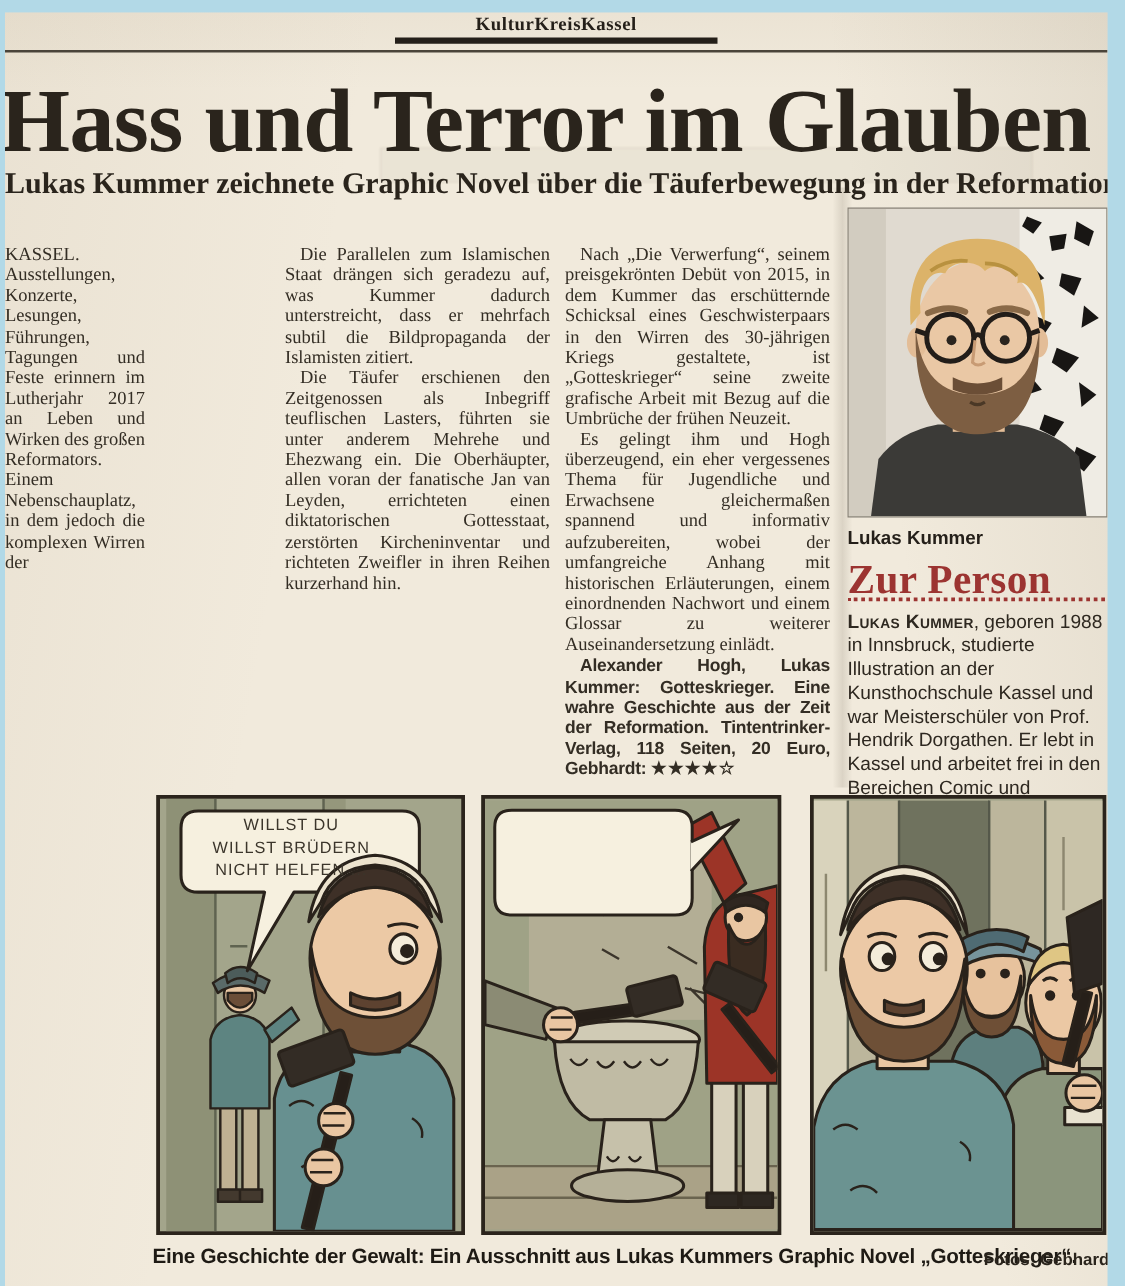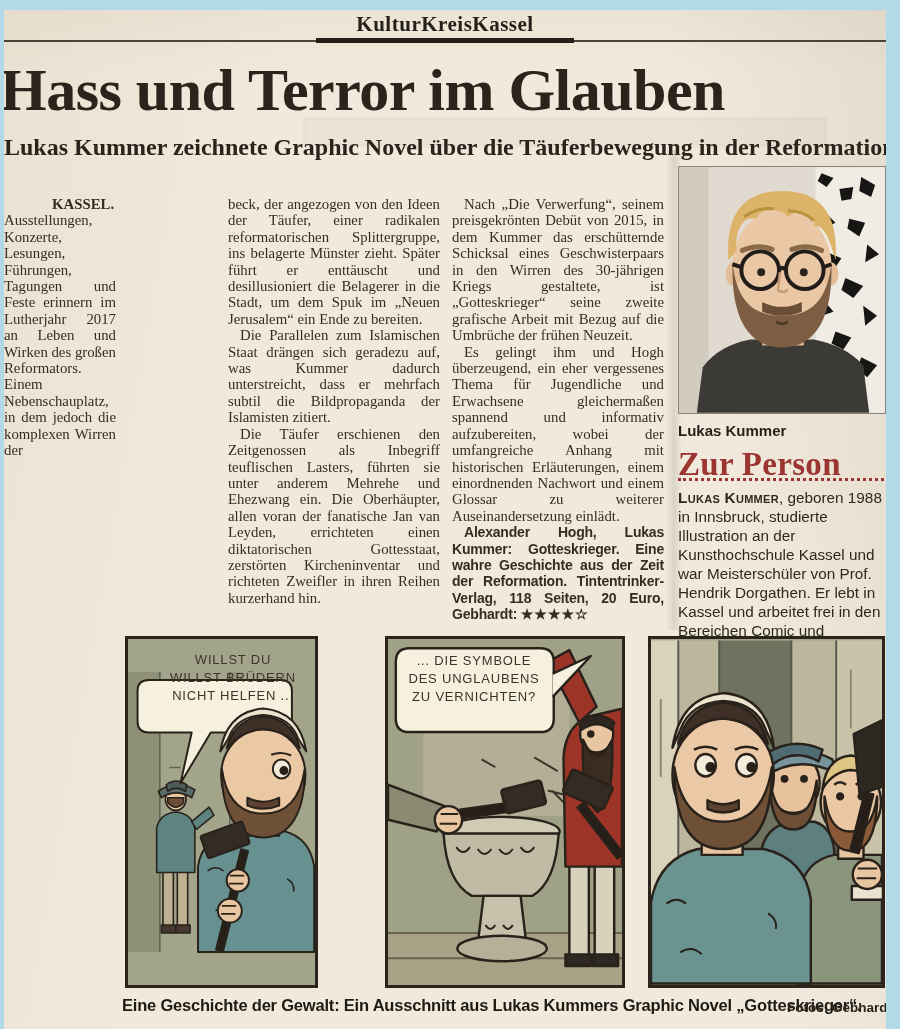--- a/index.html
+++ b/index.html
@@ -11,57 +11,57 @@
            linear-gradient(262deg, rgba(160,150,130,.16), rgba(0,0,0,0) 22%),
            linear-gradient(180deg, rgba(180,165,140,.10), rgba(0,0,0,0) 6%),
            #f1eadc;}
   .crease{position:absolute;left:662px;top:140px;width:16px;height:480px;
           background:linear-gradient(90deg,transparent,rgba(110,100,85,.17),transparent);}
   .ghost{position:absolute;left:300px;top:108px;width:520px;height:26px;border:1px solid rgba(120,110,95,.10);
          background:rgba(120,110,95,.05);filter:blur(1px);}
   
   .kickerline{position:absolute;left:0;top:30px;width:100%;height:2px;background:#4a443a;}
   .kicker{position:absolute;left:0;top:2px;width:100%;text-align:center;}
-  .kicker .txt{font-weight:bold;font-size:21px;letter-spacing:.5px;color:#241f19;}
+  .kicker .txt{font-weight:bold;font-size:15px;letter-spacing:.5px;color:#241f19;}
   .kicker .bar{width:258px;height:5px;background:#241f19;margin:1px auto 0;}
   
-  .headline{position:absolute;left:-4px;top:46px;width:890px;font-weight:bold;font-size:60px;
+  .headline{position:absolute;left:-4px;top:46px;width:890px;font-weight:bold;font-size:72px;
             letter-spacing:-.5px;color:#2a241c;white-space:nowrap;}
   .subhead{position:absolute;left:0;top:124px;width:882px;font-weight:bold;font-size:24px;color:#2a241c;white-space:nowrap;}
   .byline{position:absolute;left:0;top:160px;width:212px;font-weight:bold;font-size:15px;
           font-variant:small-caps;letter-spacing:1px;color:#241f19;
           border-bottom:2px dotted #3a342c;padding-bottom:4px;}
   
   .col{position:absolute;top:186px;width:212px;font-size:14.8px;line-height:16.4px;
        text-align:justify;overflow:hidden;color:#332d24;hyphens:auto;-webkit-hyphens:auto;}
   .col p{margin:0;}
   .col p.ind{text-indent:12px;}
   .col1{left:0;height:830px;}
   .col2{left:224px;height:436px;}
   .col3{left:448px;height:436px;}
   .cutout{float:right;width:94px;height:402px;margin-top:428px;margin-left:6px;}
-  .dateline{font-weight:bold;padding-left:48px;}
+  .dateline{font-weight:normal;}
   .book{font-family:"Liberation Sans",sans-serif;font-weight:bold;font-size:14px;line-height:16.4px;letter-spacing:-.2px;}
   .stars{letter-spacing:1px;}
   
   .photo{position:absolute;left:674px;top:156px;width:208px;height:248px;border:1px solid #8a8478;box-sizing:border-box;background:#e0dad0;}
   .photo svg{display:block;width:100%;height:100%;}
   .photocap{position:absolute;left:674px;top:412px;width:208px;font-family:"Liberation Sans",sans-serif;
             font-weight:bold;font-size:15px;color:#241f19;}
   .zp-head{position:absolute;left:674px;top:436px;width:208px;font-weight:bold;font-size:33px;color:#9c3431;letter-spacing:.3px;}
   .zp-dots{position:absolute;left:674px;top:468px;width:206px;border-bottom:3px dotted #9c3431;}
   .zp-body{position:absolute;left:674px;top:478px;width:208px;font-family:"Liberation Sans",sans-serif;
            font-size:15.3px;line-height:19px;color:#2e2820;}
   .zp-body p{margin:0;}
   .sc{font-variant:small-caps;font-weight:bold;letter-spacing:.3px;}
   
   .comic{position:absolute;left:118px;top:626px;width:766px;height:352px;}
   .panel{position:absolute;top:0;height:352px;border:3px solid #2b241c;box-sizing:border-box;background:#a3a58b;}
   .panel svg{display:block;width:100%;height:100%;}
-  .p1{left:3px;width:193px;}
+  .p1{left:3px;width:247px;}
   .p2{left:263px;width:240px;}
   .p3{left:526px;width:237px;}
   .bubbletext{position:absolute;font-family:"Liberation Sans",sans-serif;font-size:13px;line-height:18px;
               letter-spacing:.8px;color:#3b352b;text-align:center;}
   .bt1{left:10px;top:12px;width:190px;}
   .bt2{left:10px;top:13px;width:152px;}
   .caption{position:absolute;left:118px;top:986px;width:660px;font-family:"Liberation Sans",sans-serif;
            font-weight:bold;font-size:16.5px;letter-spacing:-.2px;color:#1e1a14;white-space:nowrap;}
   .credit{position:absolute;right:-6px;top:990px;font-family:"Liberation Sans",sans-serif;
           font-weight:bold;font-size:13.5px;color:#2a241c;}
@@ -83,21 +83,20 @@
     <div class="headline">Hass und Terror im Glauben</div>
     <div class="subhead">Lukas Kummer zeichnete Graphic Novel über die Täuferbewegung in der Reformation</div>
 
     <div class="col col1">
       <div class="cutout"></div>
       <p><span class="dateline">KASSEL.</span> <span>Ausstellungen, Konzerte, Lesungen, Führungen, Tagungen und Feste erinnern im Lutherjahr 2017 an Leben und Wirken des großen Reformators. Einem Nebenschauplatz, in dem jedoch die komplexen Wirren der Reformationsepoche wie in einem Brenngras fokussiert sind, dem Täuferreich in Münster 1534/35, widmet sich die neue Graphic Novel des Kasseler Comic-Künstlers Lukas Kummer und des Autors Alexander Hogh. In klassischer Comic-Arbeitsteilung verfasste Hogh die Story, die Kummer dann illustrierte.</span></p>
 
     </div>
 
     <div class="col col2">
-      <p>beck, der angezogen von den Ideen der Täufer, einer radikalen reformatorischen Splittergruppe, ins belagerte Münster zieht. Später führt er enttäuscht und desillusioniert die Belagerer in die Stadt, um dem Spuk im „Neuen Jerusalem“ ein Ende zu bereiten.</p>
       <p class="ind">Die Parallelen zum Islamischen Staat drängen sich geradezu auf, was Kummer dadurch unterstreicht, dass er mehrfach subtil die Bildpropaganda der Islamisten zitiert.</p>
       <p class="ind">Die Täufer erschienen den Zeitgenossen als Inbegriff teuflischen Lasters, führten sie unter anderem Mehrehe und Ehezwang ein. Die Oberhäupter, allen voran der fanatische Jan van Leyden, errichteten einen diktatorischen Gottesstaat, zerstörten Kircheninventar und richteten Zweifler in ihren Reihen kurzerhand hin.</p>
     </div>
 
     <div class="col col3">
       <p class="ind">Nach „Die Verwerfung“, seinem preisgekrönten Debüt von 2015, in dem Kummer das erschütternde Schicksal eines Geschwisterpaars in den Wirren des 30-jährigen Kriegs gestaltete, ist „Gotteskrieger“ seine zweite grafische Arbeit mit Bezug auf die Umbrüche der frühen Neuzeit.</p>
       <p class="ind">Es gelingt ihm und Hogh überzeugend, ein eher vergessenes Thema für Jugendliche und Erwachsene gleichermaßen spannend und informativ aufzubereiten, wobei der umfangreiche Anhang mit historischen Erläuterungen, einem einordnenden Nachwort und einem Glossar zu weiterer Auseinandersetzung einlädt.</p>
       <p class="book ind"><span>Alexander Hogh, Lukas Kummer: Gotteskrieger. Eine wahre Geschichte aus der Zeit der Reformation. Tintentrinker-Verlag, 118 Seiten, 20 Euro,</span> <span>Gebhardt:</span> <span class="stars">★★★★☆</span></p>
     </div>
 
@@ -232,25 +231,20 @@
             <ellipse cx="117" cy="316" rx="46" ry="13" fill="#b5b098"></ellipse>
             <path d="M0 148 L58 170 L50 196 L0 184 Z" fill="#8b8b74"></path>
             <rect x="70" y="170" width="64" height="9" rx="4" fill="#261f19" transform="rotate(-8 100 174)"></rect>
             <rect x="118" y="148" width="42" height="25" rx="3" fill="#332c25" transform="rotate(-14 139 160)"></rect>
             <circle cx="62" cy="184" r="14" fill="#e9c6a2"></circle>
             <path d="M54 178 h18 M53 188 h18" stroke-width="2" fill="none"></path>
           </g>
           <path d="M22 8 H156 Q170 8 170 22 V80 Q170 94 156 94 H22 Q8 94 8 80 V22 Q8 8 22 8 Z" fill="#f6f0df" stroke="#29221b" stroke-width="2.5" stroke-linejoin="round"></path>
           <path d="M169 34 L208 16 L169 58" fill="#f6f0df" stroke="#29221b" stroke-width="2.5" stroke-linejoin="round"></path>
         </svg>
-        <div class="bubbletext bt2">
-          <div>... DIE SYMBOLE</div>
-          <div>DES UNGLAUBENS</div>
-          <div>ZU VERNICHTEN?</div>
-        </div>
       </div>
 
       <div class="panel p3">
         <svg viewBox="0 0 237 352">
           <rect width="237" height="352" fill="#bcb69c"></rect>
           <rect x="70" width="74" height="352" fill="#6f725e"></rect>
           <rect width="28" height="352" fill="#d9d3bc"></rect>
           <rect x="190" width="47" height="352" fill="#c9c3a9"></rect>
           <path d="M28 0 V352 M70 0 V352 M144 0 V352 M190 0 V352" stroke="#55584a" stroke-width="2"></path>
           <path d="M205 30 v60 m12 40 v50 M10 60 v80" stroke="#8d876f" stroke-width="2"></path>

